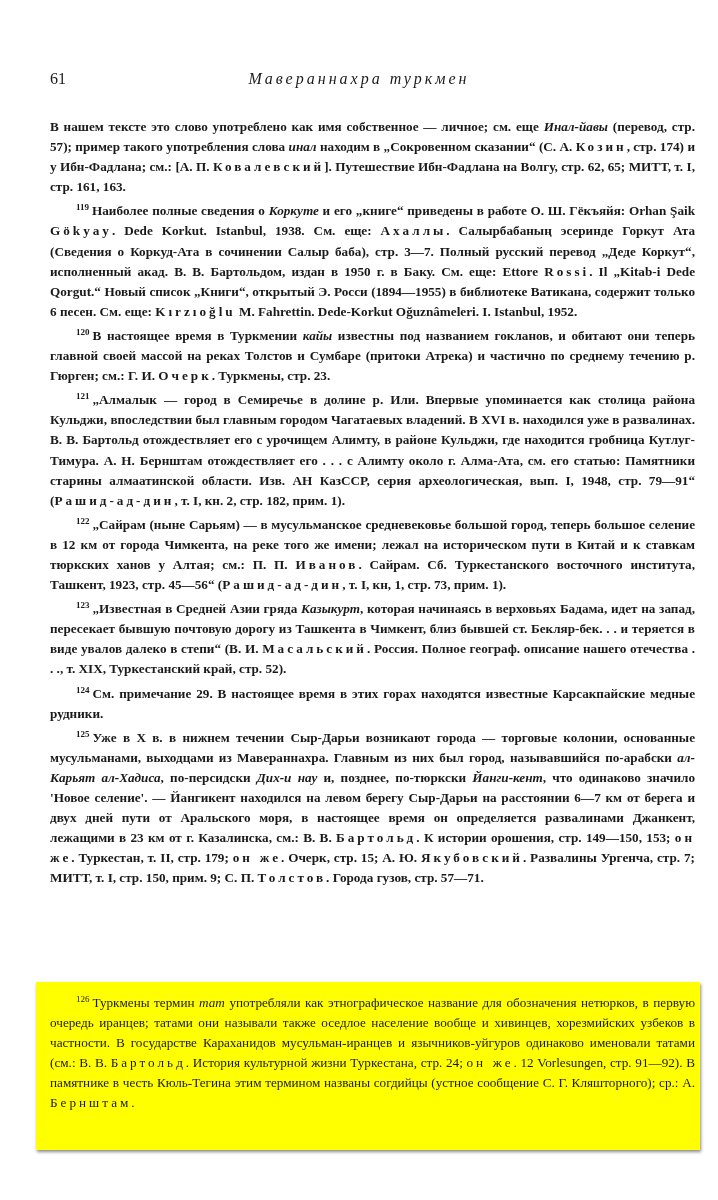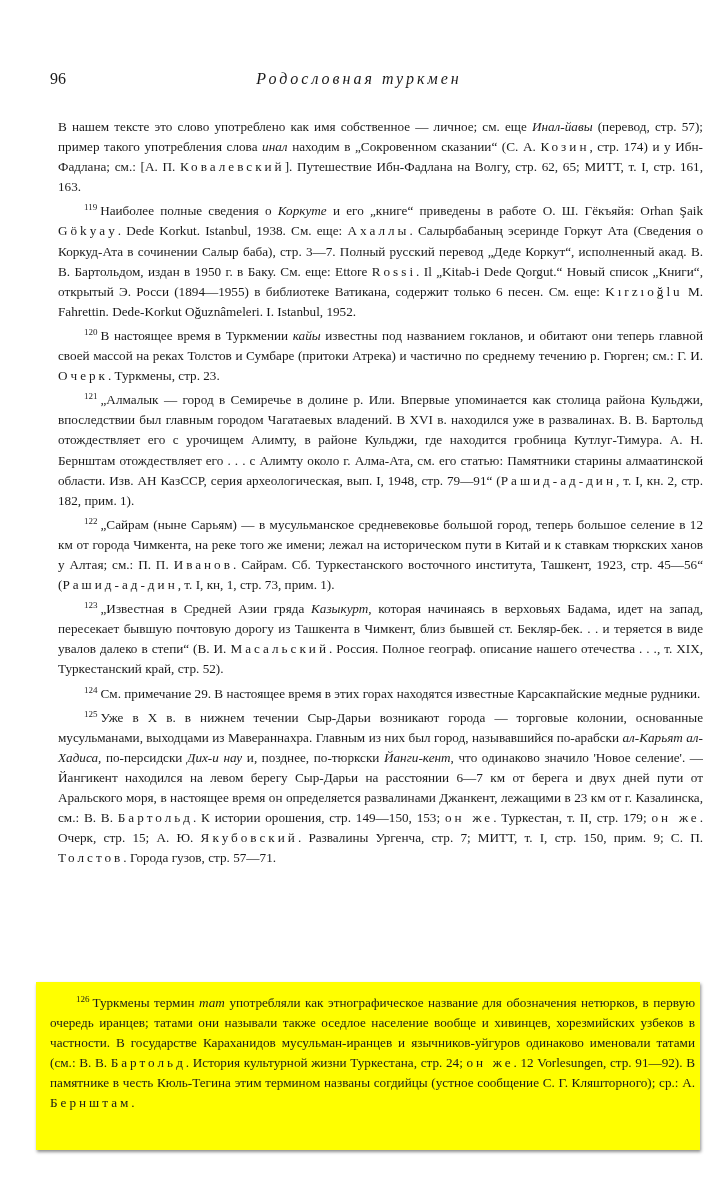--- a/index.html
+++ b/index.html
@@ -11,45 +11,46 @@
   .page-number {
     position: absolute; left: 50px; top: 70px;
     font-size: 16px; font-family: "Liberation Serif", serif;
   }
   .running-head {
     position: absolute; left: 0; width: 718px; top: 70px; text-align: center;
     font-family: "Liberation Serif", serif; font-style: italic;
     font-size: 16px; letter-spacing: 3px;
   }
   .body-text {
-    position: absolute; left: 58px; top: 117px; width: 645px;
+    position: absolute; left: 50px; top: 117px; width: 645px;
     font-size: 13.2px; line-height: 20.1px; text-align: justify;
     font-family: "Liberation Serif", serif;
+    font-weight: bold;
   }
   .note { margin: 0; text-indent: 0; }
   .note.indent { text-indent: 26px; }
   .sup { font-size: 9px; vertical-align: 5px; margin-right: 3px; }
   .it { font-style: italic; }
   .sp { letter-spacing: 3px; }
   .highlight-box {
     position: absolute; left: 36px; top: 982px; width: 664px; height: 168px;
     background: #ffff00;
     box-shadow: 1px 2px 3px rgba(0,0,0,0.45);
   }
   .highlight-text {
     position: absolute; left: 50px; top: 989px; width: 645px;
     font-size: 13.2px; line-height: 20px; text-align: justify;
     font-family: "Liberation Serif", serif; text-indent: 26px;
   }
 </style>
 </head>
 <body>
 
-<div class="page-number">96</div>
-<div class="running-head">Родословная туркмен</div>
+<div class="page-number">61</div>
+<div class="running-head">Мавераннахра туркмен</div>
 
 <div class="body-text" id="notes-container">
     <p class="note"><span>В нашем тексте это слово употреблено как имя собственное — личное; см. еще </span><span class="it">Инал-йавы</span><span> (перевод, стр. 57); пример такого употребления слова </span><span class="it">инал</span><span> находим в „Сокровенном сказании“ (С. А. </span><span class="sp">Козин</span><span>, стр. 174) и у Ибн-Фадлана; см.: [А. П. </span><span class="sp">Ковалевский</span><span>]. Путешествие Ибн-Фадлана на Волгу, стр. 62, 65; МИТТ, т. I, стр. 161, 163.</span></p>
     <p class="note indent"><span class="sup">119</span><span>Наиболее полные сведения о </span><span class="it">Коркуте</span><span> и его „книге“ приведены в работе О. Ш. Гёкъяйя: Orhan Şaik </span><span class="sp">Gökyay</span><span>. Dede Korkut. Istanbul, 1938. См. еще: </span><span class="sp">Ахаллы</span><span>. Салырбабаның эсеринде Горкут Ата (Сведения о Коркуд-Ата в сочинении Салыр баба), стр. 3—7. Полный русский перевод „Деде Коркут“, исполненный акад. В. В. Бартольдом, издан в 1950 г. в Баку. См. еще: Ettore </span><span class="sp">Rossi</span><span>. Il „Kitab-i Dede Qorgut.“ Новый список „Книги“, открытый Э. Росси (1894—1955) в библиотеке Ватикана, содержит только 6 песен. См. еще: </span><span class="sp">Kırzıoğlu</span><span> M. Fahrettin. Dede-Korkut Oğuznâmeleri. I. Istanbul, 1952.</span></p>
     <p class="note indent"><span class="sup">120</span><span>В настоящее время в Туркмении </span><span class="it">кайы</span><span> известны под названием гокланов, и обитают они теперь главной своей массой на реках Толстов и Сумбаре (притоки Атрека) и частично по среднему течению р. Гюрген; см.: Г. И. </span><span class="sp">Очерк</span><span>. Туркмены, стр. 23.</span></p>
     <p class="note indent"><span class="sup">121</span><span>„Алмалык — город в Семиречье в долине р. Или. Впервые упоминается как столица района Кульджи, впоследствии был главным городом Чагатаевых владений. В XVI в. находился уже в развалинах. В. В. Бартольд отождествляет его с урочищем Алимту, в районе Кульджи, где находится гробница Кутлуг-Тимура. А. Н. Бернштам отождествляет его . . . с Алимту около г. Алма-Ата, см. его статью: Памятники старины алмаатинской области. Изв. АН КазССР, серия археологическая, вып. I, 1948, стр. 79—91“ (</span><span class="sp">Рашид-ад-дин</span><span>, т. I, кн. 2, стр. 182, прим. 1).</span></p>
     <p class="note indent"><span class="sup">122</span><span>„Сайрам (ныне Сарьям) — в мусульманское средневековье большой город, теперь большое селение в 12 км от города Чимкента, на реке того же имени; лежал на историческом пути в Китай и к ставкам тюркских ханов у Алтая; см.: П. П. </span><span class="sp">Иванов</span><span>. Сайрам. Сб. Туркестанского восточного института, Ташкент, 1923, стр. 45—56“ (</span><span class="sp">Рашид-ад-дин</span><span>, т. I, кн, 1, стр. 73, прим. 1).</span></p>
     <p class="note indent"><span class="sup">123</span><span>„Известная в Средней Азии гряда </span><span class="it">Казыкурт</span><span>, которая начинаясь в верховьях Бадама, идет на запад, пересекает бывшую почтовую дорогу из Ташкента в Чимкент, близ бывшей ст. Бекляр-бек. . . и теряется в виде увалов далеко в степи“ (В. И. </span><span class="sp">Масальский</span><span>. Россия. Полное географ. описание нашего отечества . . ., т. XIX, Туркестанский край, стр. 52).</span></p>
     <p class="note indent"><span class="sup">124</span><span>См. примечание 29. В настоящее время в этих горах находятся известные Карсакпайские медные рудники.</span></p>
     <p class="note indent"><span class="sup">125</span><span>Уже в X в. в нижнем течении Сыр-Дарьи возникают города — торговые колонии, основанные мусульманами, выходцами из Мавераннахра. Главным из них был город, называвшийся по-арабски </span><span class="it">ал-Карьят ал-Хадиса</span><span>, по-персидски </span><span class="it">Дих-и нау</span><span> и, позднее, по-тюркски </span><span class="it">Йанги-кент</span><span>, что одинаково значило 'Новое селение'. — Йангикент находился на левом берегу Сыр-Дарьи на расстоянии 6—7 км от берега и двух дней пути от Аральского моря, в настоящее время он определяется развалинами Джанкент, лежащими в 23 км от г. Казалинска, см.: В. В. </span><span class="sp">Бартольд</span><span>. К истории орошения, стр. 149—150, 153; </span><span class="sp">он же</span><span>. Туркестан, т. II, стр. 179; </span><span class="sp">он же</span><span>. Очерк, стр. 15; А. Ю. </span><span class="sp">Якубовский</span><span>. Развалины Ургенча, стр. 7; МИТТ, т. I, стр. 150, прим. 9; С. П. </span><span class="sp">Толстов</span><span>. Города гузов, стр. 57—71.</span></p>

